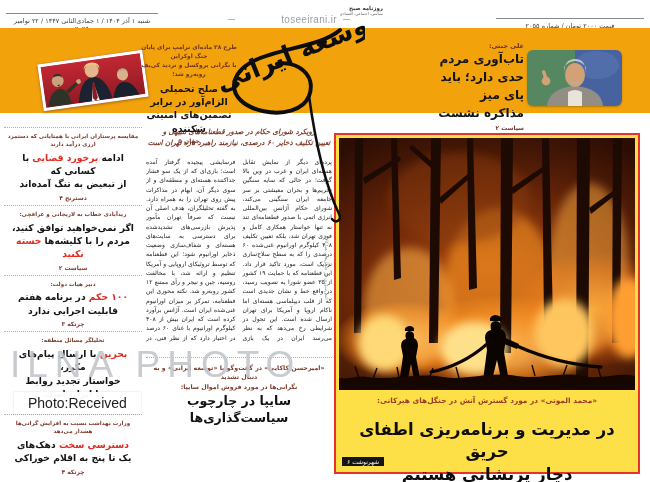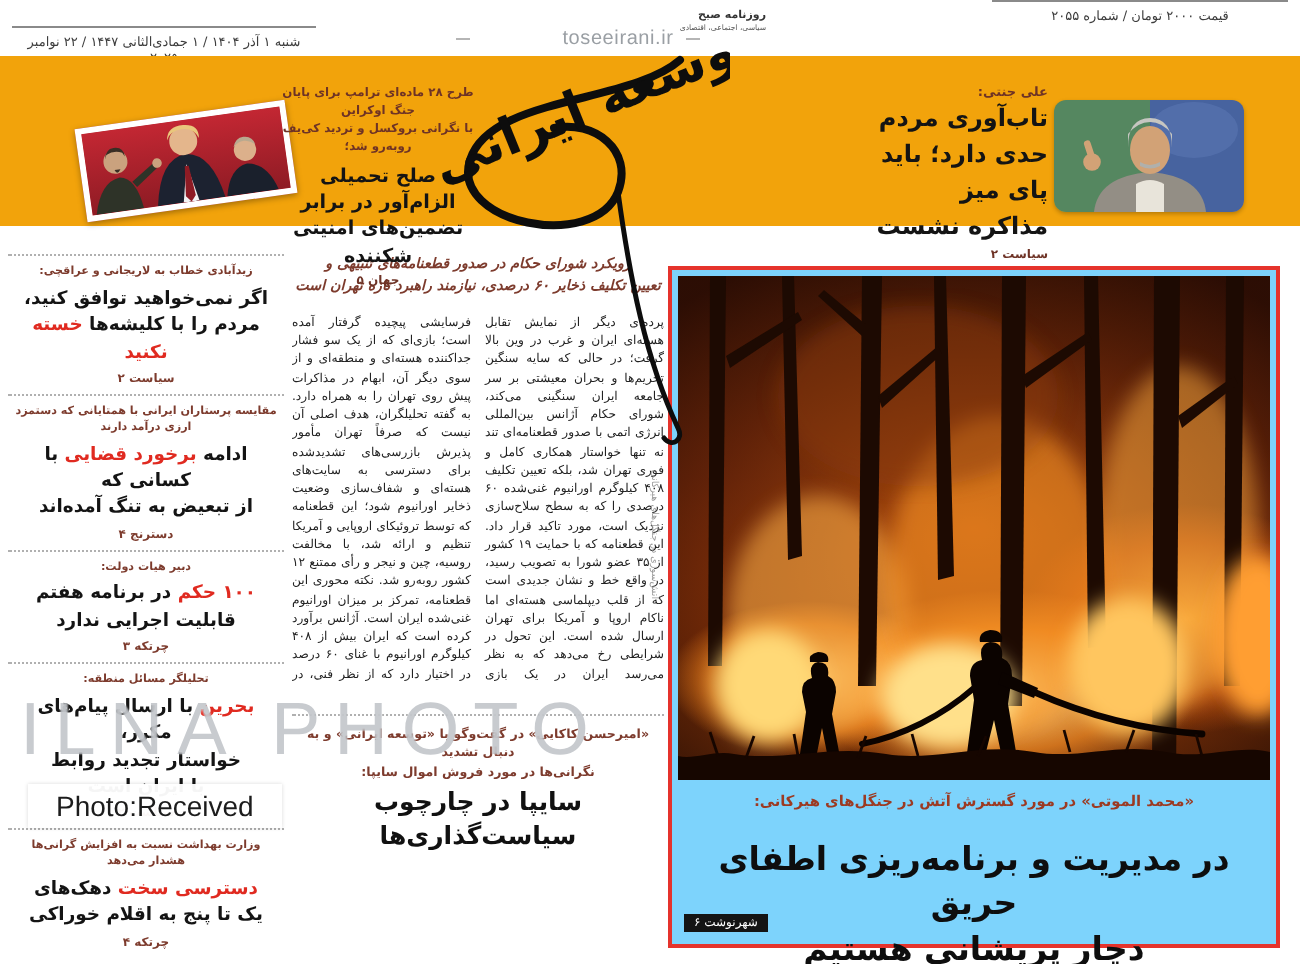--- a/index.html
+++ b/index.html
@@ -3,21 +3,21 @@
 <meta charset="utf-8">
 <style>
   * { margin:0; padding:0; box-sizing:border-box; }
   html,body { width:650px; height:482px; }
   body { position:relative; background:#fff; font-family:"DejaVu Sans",sans-serif; overflow:hidden; }
   .abs { position:absolute; }
 
   
   .topbar-date { left:6px; top:13px; width:152px; border-top:1px solid #8a8a8a; padding-top:3px;
     font-size:6.5px; color:#3d3d3d; text-align:center; direction:rtl; }
-  .topbar-price { right:6px; top:0; width:148px; border-top:1px solid #8a8a8a; padding-top:3px;
+  .topbar-price { right:6px; top:18px; width:148px; border-top:1px solid #8a8a8a; padding-top:3px;
     font-size:6.5px; color:#3d3d3d; text-align:center; direction:rtl; }
   .topbar-site { left:228px; top:14px; width:122px; display:flex; align-items:center; gap:6px; }
   .topbar-site .rule { flex:1; height:1px; background:#b5b5b5; }
   .topbar-site .url { font-family:"Liberation Sans",sans-serif; font-size:10px; font-weight:normal;
     color:#9a9fa4; letter-spacing:.3px;padding-left:40px; }
 
   
   .banner { left:0; top:28px; width:650px; height:85px; background:#F2A30B; }
 
   
@@ -58,21 +58,21 @@
     line-height:1.18; margin-top:4px; }
   .ms-body { margin-top:8px; height:194px; overflow:hidden; direction:rtl; text-align:justify;
     column-count:2; column-gap:7px; font-size:6.1px; line-height:1.52; color:#222; }
   .ms-sep { border-top:1px dotted #b0b0b0; margin-top:6px; }
   .bs { text-align:center; direction:rtl; margin-top:5px; }
   .bs-kicker { font-size:6.3px; font-weight:bold; color:#7d3b2d; line-height:1.5; }
   .bs-headline { font-size:12.5px; font-weight:bold; color:#111; line-height:1.35; margin-top:2px; }
 
   
   .fire-block { left:334px; top:133px; width:306px; height:341px; border:2px solid #e5332c;
-    background:#7dd3fc; padding:3px; }
+    background:#fde047; padding:3px; }
   .fire-photo { position:relative; width:100%; height:252px; overflow:hidden;
     background:
       radial-gradient(90px 50px at 22% 80%, rgba(255,214,130,.95), rgba(255,140,30,.6) 55%, rgba(255,120,20,0) 78%),
       radial-gradient(120px 62px at 55% 82%, rgba(255,228,150,.95), rgba(255,150,40,.65) 50%, rgba(255,150,40,0) 80%),
       radial-gradient(100px 70px at 86% 68%, rgba(255,175,60,.9), rgba(230,100,20,.5) 55%, rgba(230,100,20,0) 82%),
       radial-gradient(220px 150px at 50% 50%, rgba(205,92,16,.75), rgba(115,42,8,.65) 60%, rgba(46,14,4,.85) 100%),
       linear-gradient(180deg, #200903 0%, #45150a 40%, #8a3408 72%, #d06410 100%); }
   .fire-photo svg { position:absolute; left:0; top:0; }
   .fire-caption { text-align:center; direction:rtl; }
   .fc-kicker { margin-top:6px; font-size:7.4px; font-weight:bold; color:#9c3a22; }
@@ -172,28 +172,28 @@
     <ellipse cx="48" cy="25" rx="10" ry="12" fill="#d2a276"></ellipse>
     <path d="M37,24 Q37,9 48,9 Q59,9 59,24 L59,17 Q54,11 48,11 Q42,11 37,17 Z" fill="#c6c6c1"></path>
     <path d="M43,31 Q48,34 53,31 L53,33 Q48,35.5 43,33 Z" fill="#b0b0ab"></path>
     <rect x="16" y="20" width="3.4" height="10" rx="1.6" transform="rotate(-18 18 25)" fill="#d2a276"></rect>
     <circle cx="19" cy="31" r="4.4" fill="#d2a276"></circle>
   </svg>
 </div>
 
 <div class="abs left-col">
     <div class="li">
+      <div class="li-k">مقایسه پرستاران ایرانی با همتایانی که دستمزد ارزی درآمد دارند</div>
+      <div class="li-h">ادامه <span class="red">برخورد قضایی</span> با کسانی که<br>از تبعیض به تنگ آمده‌اند</div>
+      <div class="li-s">دسترنج ۴</div>
+    </div>
+    <div class="li">
       <div class="li-k">زیدآبادی خطاب به لاریجانی و عراقچی:</div>
       <div class="li-h">اگر نمی‌خواهید توافق کنید،<br>مردم را با کلیشه‌ها <span class="red">خسته نکنید</span></div>
       <div class="li-s">سیاست ۲</div>
-    </div>
-    <div class="li">
-      <div class="li-k">مقایسه پرستاران ایرانی با همتایانی که دستمزد ارزی درآمد دارند</div>
-      <div class="li-h">ادامه <span class="red">برخورد قضایی</span> با کسانی که<br>از تبعیض به تنگ آمده‌اند</div>
-      <div class="li-s">دسترنج ۴</div>
     </div>
     <div class="li">
       <div class="li-k">دبیر هیات دولت:</div>
       <div class="li-h"><span class="red">۱۰۰ حکم</span> در برنامه هفتم<br>قابلیت اجرایی ندارد</div>
       <div class="li-s">چرتکه ۳</div>
     </div>
     <div class="li">
       <div class="li-k">تحلیلگر مسائل منطقه:</div>
       <div class="li-h"><span class="red">بحرین</span> با ارسال پیام‌های مکرر،<br>خواستار تجدید روابط<br>با ایران است</div>
       <div class="li-s">سیاست ۲</div>

